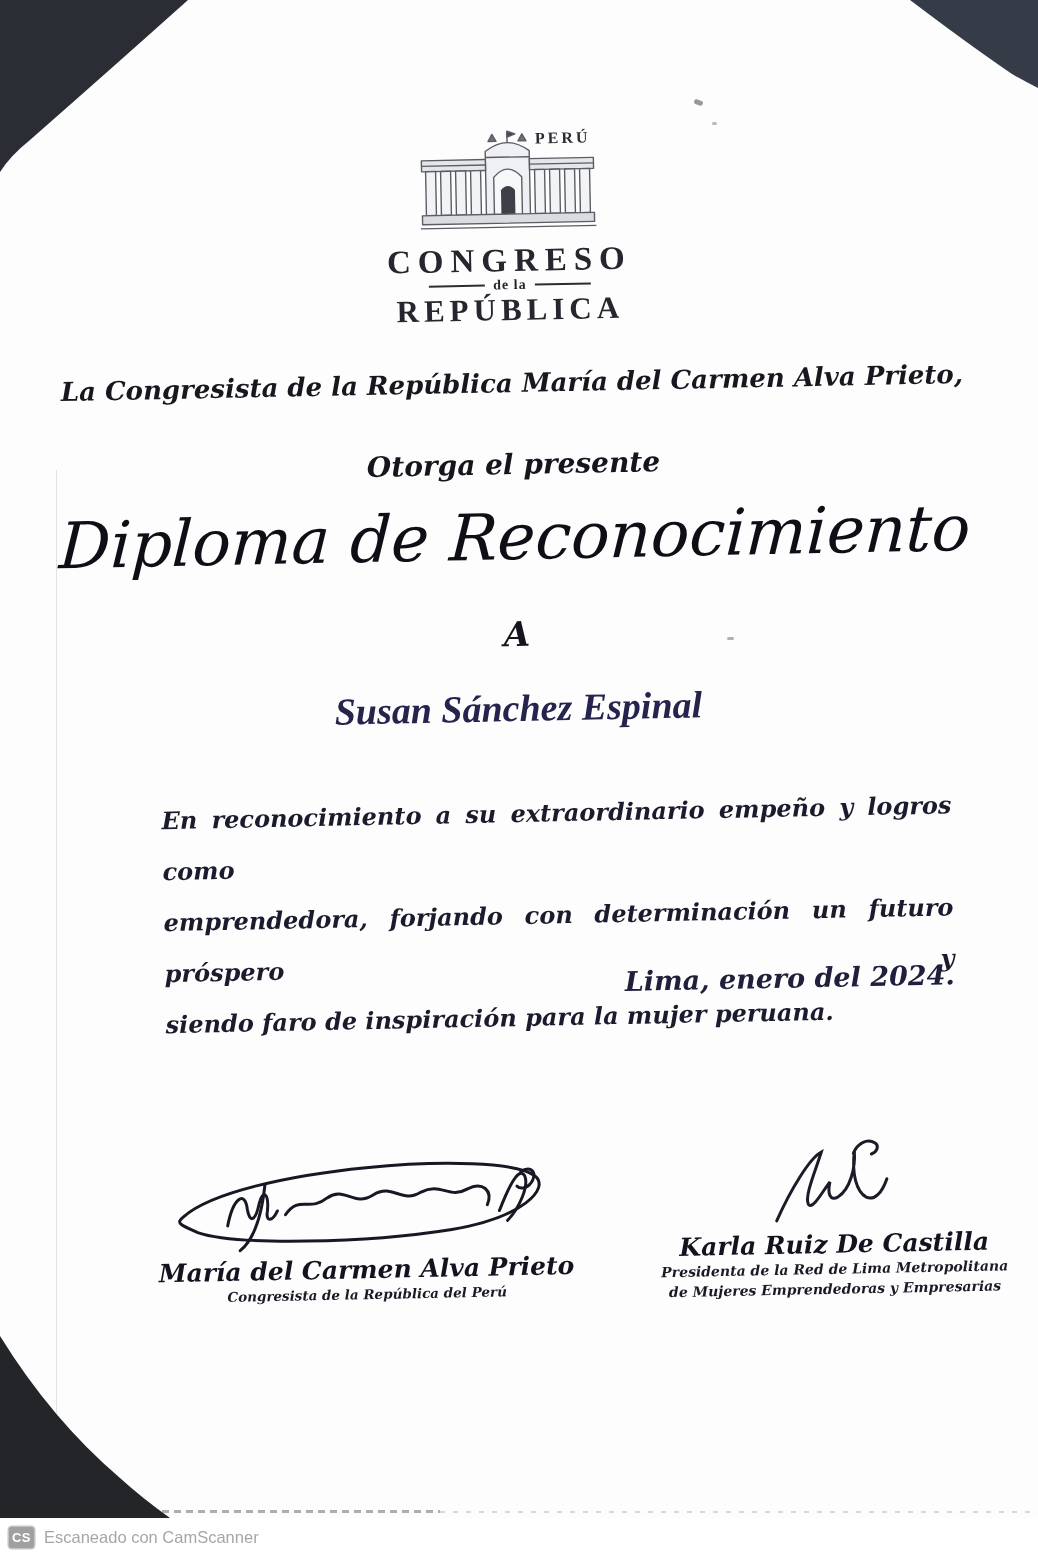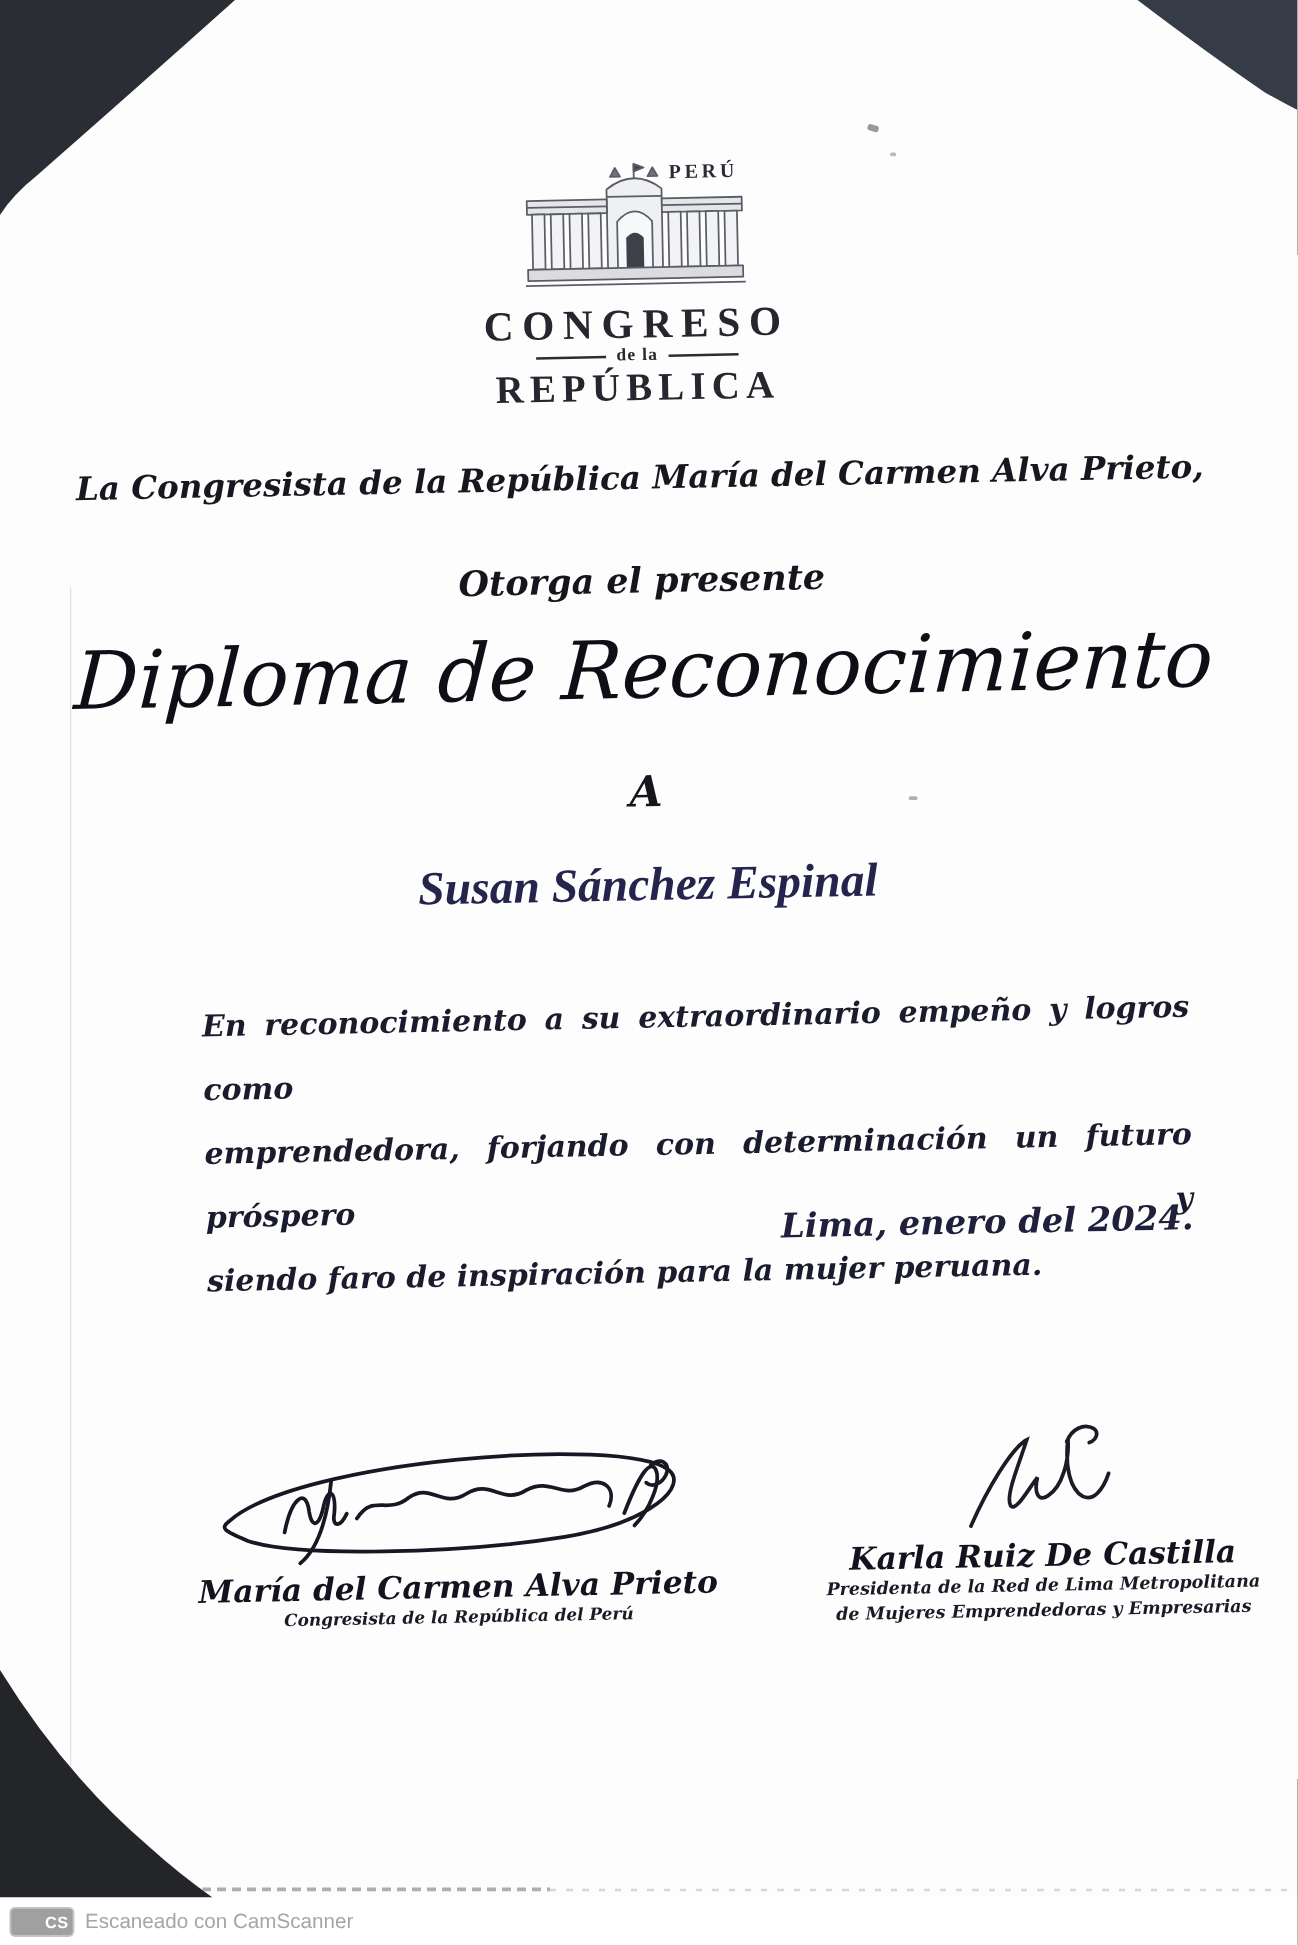--- a/index.html
+++ b/index.html
@@ -66,21 +66,21 @@
     background:repeating-linear-gradient(90deg,#9a9a9a 0 5px,transparent 5px 13px); opacity:.38;}
   
   .footer{
     position:absolute; left:0; right:0; bottom:0; height:38px; z-index:10;
     background:#ffffff; display:flex; align-items:center; gap:10px; padding-left:9px;
     font-family:"Liberation Sans", sans-serif;
   }
   .cs-badge{
     width:25px; height:21px; border-radius:3px; background:#a0a0a0;
     box-shadow:0 0 0 1.5px #c4c4c4; display:flex; align-items:center; justify-content:center;
-    color:#ffffff; font-weight:700; font-size:13px; letter-spacing:.5px;padding-left:24px;
+    color:#ffffff; font-weight:700; font-size:13px; letter-spacing:.5px;
   }
   .footer-text{color:#a6a6a6; font-size:16.5px;text-align:right;}
 </style>
 </head>
 <body>
 
 <div class="scan">
 
   <div class="content">
 

